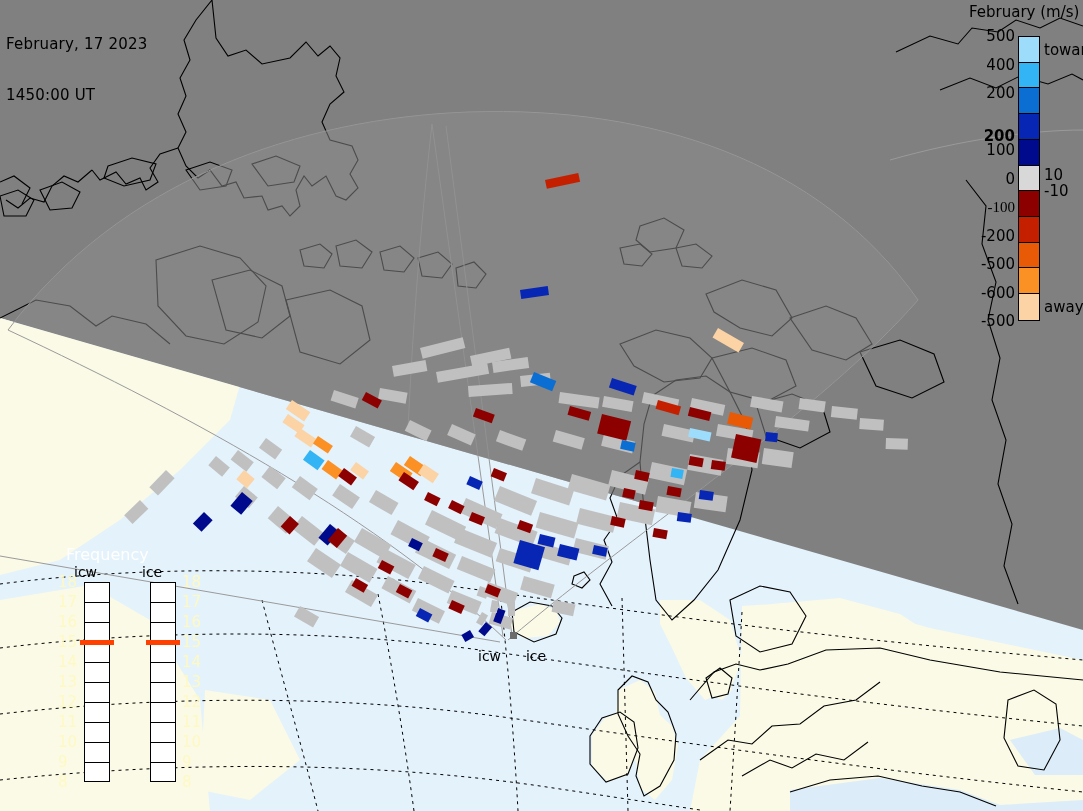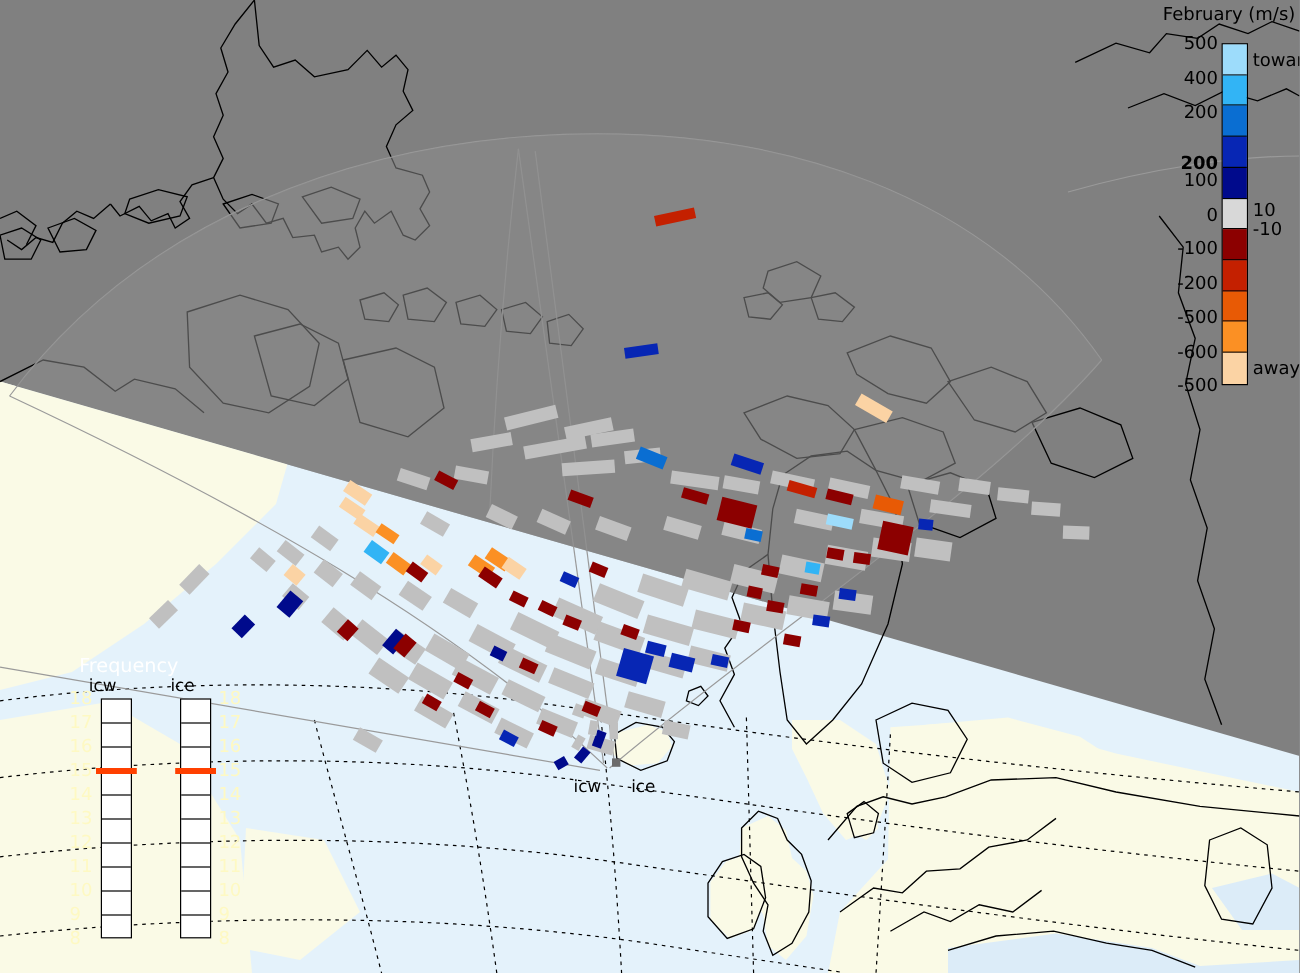--- a/index.html
+++ b/index.html
@@ -622,20 +622,24 @@
         </g>
       <g transform="translate(482,612) rotate(30)">
           <rect width="7" height="12" fill="#c0c0c0"></rect>
         </g>
       <g transform="translate(508,602) rotate(0)">
           <rect width="7" height="14" fill="#c0c0c0"></rect>
         </g>
     </g>
   </svg>
 
+  <div id="timestamp">
+    <div>February, 17 2023</div>
+    <div>1450:00 UT</div>
+  </div>
 
   <div id="cbar-wrap">
     <div id="cbar-title">February (m/s)</div>
     <div id="cbar">
         <div class="cb-seg" style="height: 25.7273px; background: rgb(157, 220, 251);"></div>
         <div class="cb-seg" style="height: 25.7273px; background: rgb(50, 180, 245);"></div>
         <div class="cb-seg" style="height: 25.7273px; background: rgb(10, 110, 210);"></div>
         <div class="cb-seg" style="height: 25.7273px; background: rgb(7, 38, 180);"></div>
         <div class="cb-seg" style="height: 25.7273px; background: rgb(0, 10, 140);"></div>
         <div class="cb-seg" style="height: 25.7273px; background: rgb(216, 216, 216);"></div>
@@ -645,21 +649,21 @@
         <div class="cb-seg" style="height: 25.7273px; background: rgb(251, 144, 36);"></div>
         <div class="cb-seg" style="height: 25.7273px; background: rgb(251, 211, 164);"></div>
       </div>
     <div id="cbar-ticks">
         <div class="cb-tick" style="top: 36px;">500</div>
         <div class="cb-tick" style="top: 64.5px;">400</div>
         <div class="cb-tick" style="top: 93px;">200</div>
         <div class="cb-tick" style="top: 136px; font-weight: bold;">200</div>
         <div class="cb-tick" style="top: 150px; margin-left: 16px;">100</div>
         <div class="cb-tick" style="top: 178.5px;">0</div>
-        <div class="cb-tick" style="top: 207px;">-100</div>
+        <div class="cb-tick" style="top: 207px; font-family: Liberation Serif, serif;">-100</div>
         <div class="cb-tick" style="top: 235.5px;">-200</div>
         <div class="cb-tick" style="top: 264px;">-500</div>
         <div class="cb-tick" style="top: 292.5px;">-600</div>
         <div class="cb-tick" style="top: 321px;">-500</div>
       </div>
     <div id="cbar-sides">
         <div class="cb-side" style="top: 50px;">toward</div>
         <div class="cb-side" style="top: 174.795px;">10</div>
         <div class="cb-side" style="top: 191.325px;">-10</div>
         <div class="cb-side" style="top: 307px;">away</div>

